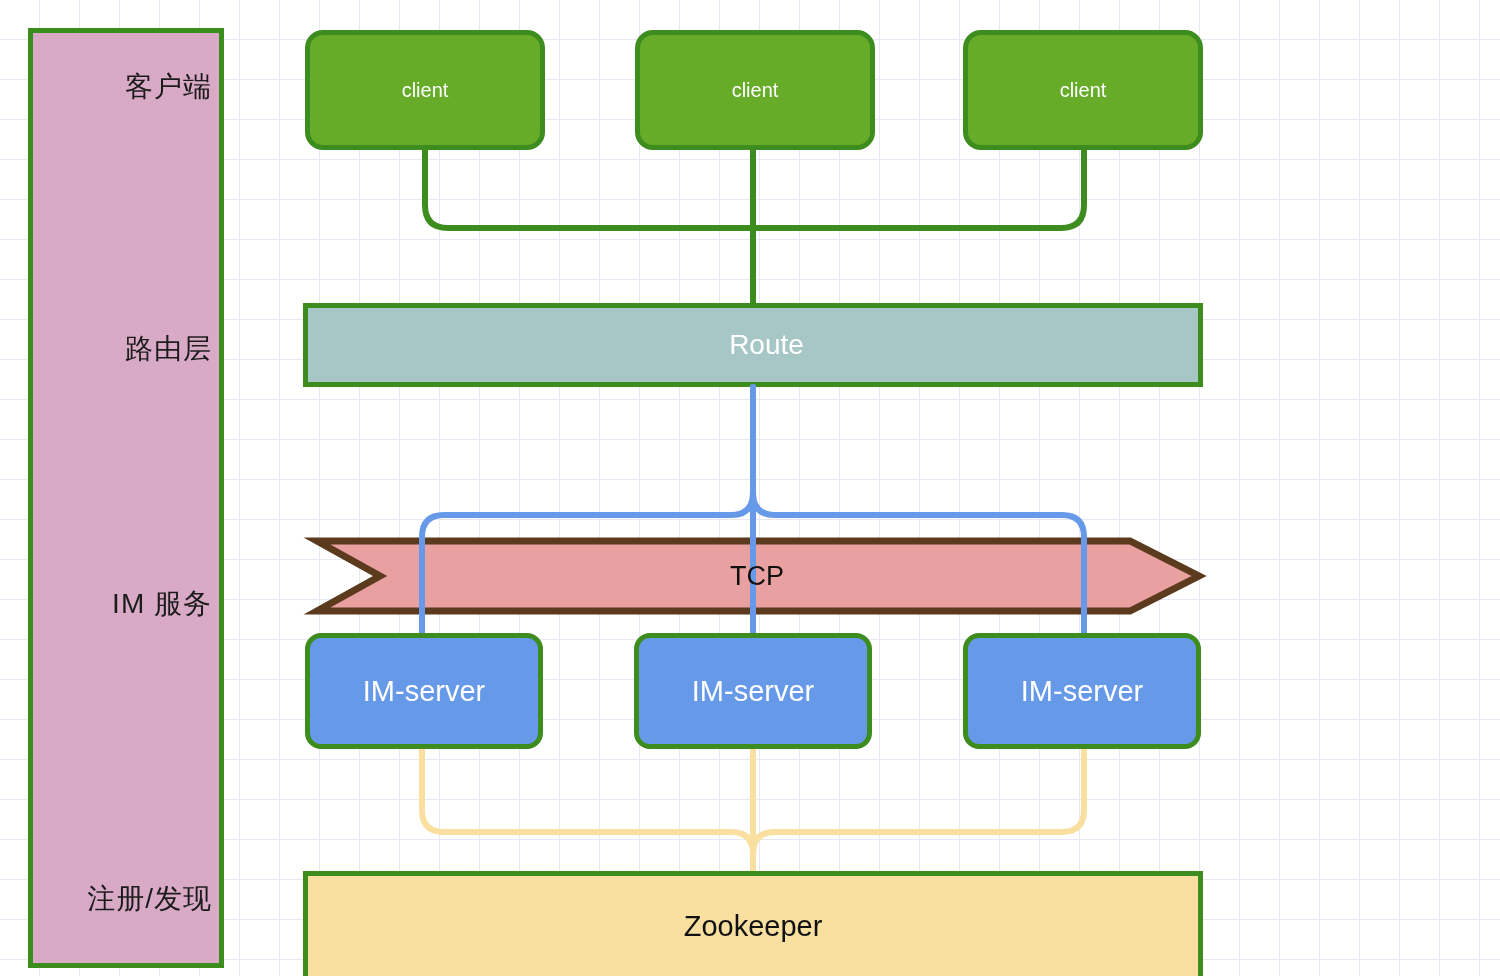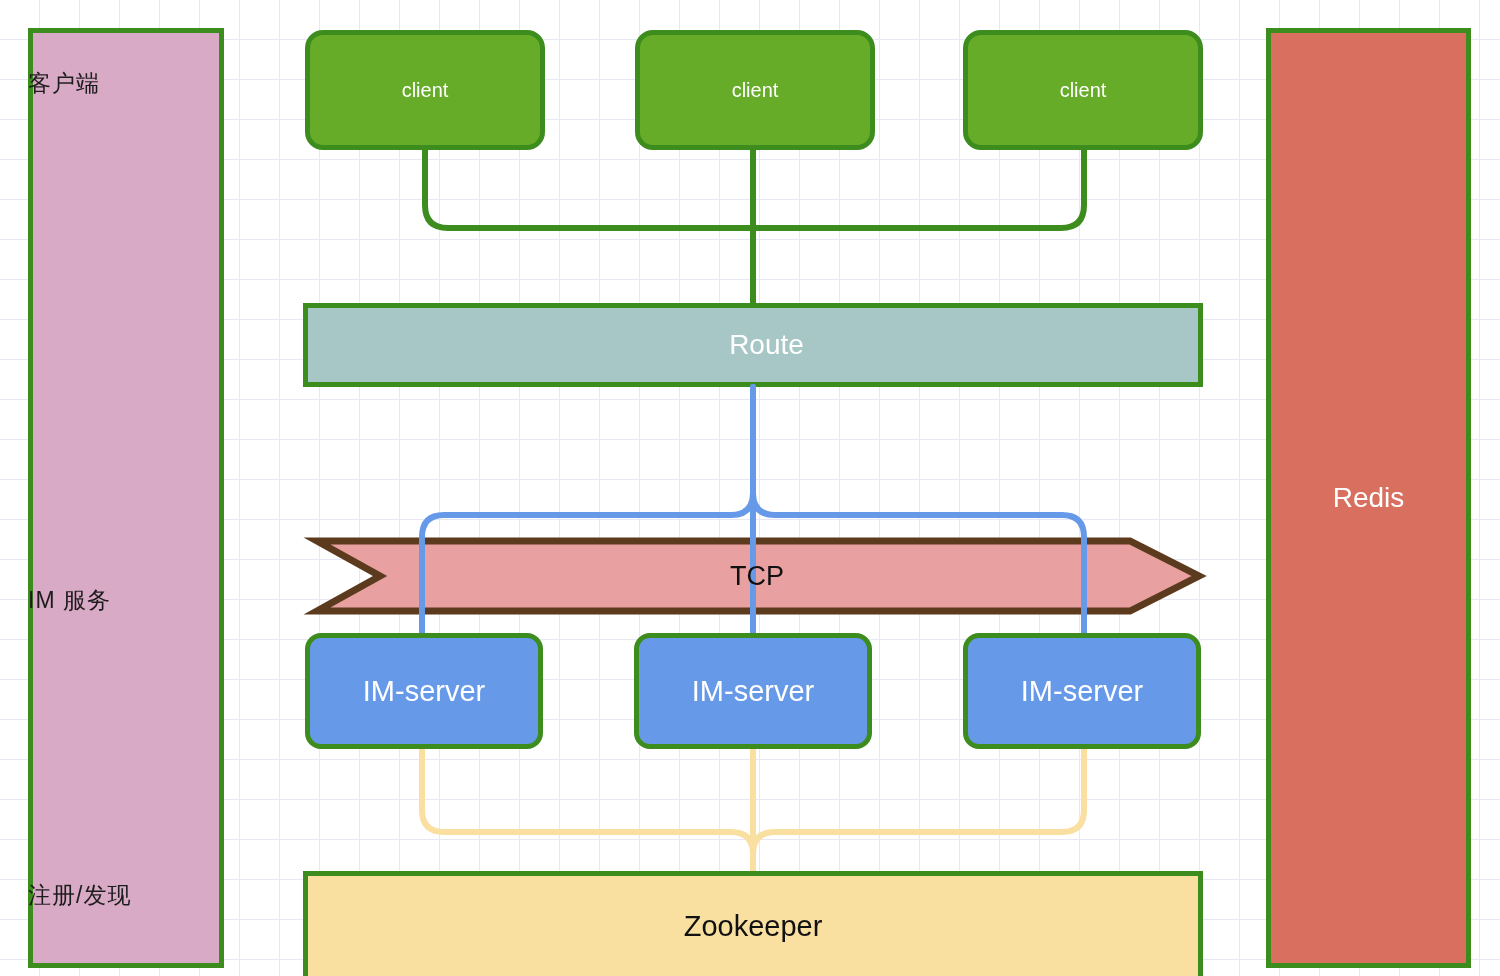--- a/index.html
+++ b/index.html
@@ -42,25 +42,25 @@
     left: 28px;
     top: 28px;
     width: 196px;
     height: 940px;
     background: #d9aac6;
     border: 5px solid #3d8c1e;
     display: block;
   }
   .legend-label {
     position: absolute;
-    left: 28px;
+    left: 16px;
     width: 196px;
-    text-align: left;
+    text-align: right;
     color: #1c1c1c;
-    font-size: 23px;
+    font-size: 28px;
     letter-spacing: 1px;
   }
   .legend-label.client-layer  { top: 68px; }
   .legend-label.route-layer   { top: 330px; }
   .legend-label.im-layer      { top: 585px; }
   .legend-label.reg-layer     { top: 880px; }
 
   
   .client-box {
     width: 240px;
@@ -172,20 +172,21 @@
   <svg class="layer-svg" viewBox="0 0 1500 976" style="z-index:2;">
     <g fill="none" stroke="#fae0a0" stroke-width="6" stroke-linecap="round" stroke-linejoin="round">
       <path d="M 422 749 L 422 810 Q 422 832 444 832 L 731 832 Q 753 832 753 854 L 753 871"></path>
       <path d="M 1084 749 L 1084 810 Q 1084 832 1062 832 L 775 832 Q 753 832 753 854 L 753 871"></path>
       <path d="M 753 749 L 753 871"></path>
     </g>
   </svg>
 
   <div class="node legend-panel"></div>
   <div class="legend-label client-layer">客户端</div>
+  <div class="legend-label route-layer">路由层</div>
   <div class="legend-label reg-layer">注册/发现</div>
   <div class="legend-label im-layer">IM 服务</div>
 
   <div class="node client-box client-1">
     <span>client</span>
   </div>
   <div class="node client-box client-2">
     <span>client</span>
   </div>
   <div class="node client-box client-3">
@@ -207,17 +208,14 @@
     <span>IM-server</span>
   </div>
   <div class="node im-box im-3">
     <span>IM-server</span>
   </div>
 
   <div class="node zk-bar">
     <span>Zookeeper</span>
   </div>
 
-  <div class="node redis-panel">
-    <span>Redis</span>
-  </div>
 
 </div>
 
 </body></html>

